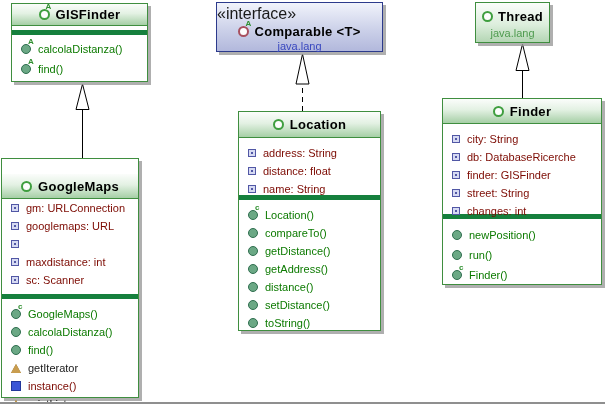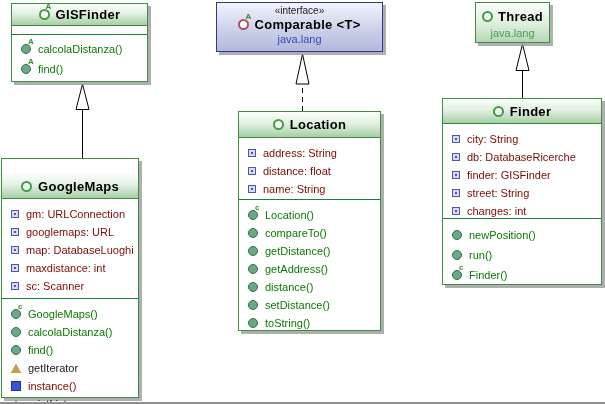--- a/index.html
+++ b/index.html
@@ -13,34 +13,34 @@
   .uml-box.iface { border-color:#2c3a8c; }
 
   .hdr { display:flex; align-items:center; justify-content:center; gap:6px;
          background:linear-gradient(180deg,#fbfdfb 0%,#e3f1e3 45%,#a6cfa6 100%);
          border-bottom:1px solid #3f8e3f; box-sizing:border-box; }
   .title { font-weight:bold; font-size:13px; color:#000; letter-spacing:.3px; }
 
   .grad-green { background:linear-gradient(180deg,#fbfdfb 0%,#ddeedd 55%,#b4d6b4 100%); }
   .grad-blue  { background:linear-gradient(180deg,#f1f3fb 0%,#ccd1e9 55%,#b2b8dc 100%); }
 
-  .sec { border-bottom:1px solid #15803d; box-sizing:border-box; padding-top:4px; }
+  .sec { border-bottom:5px solid #15803d; box-sizing:border-box; padding-top:4px; }
   .sec.last { border-bottom:none; }
   .iface-line { display:flex; align-items:center; justify-content:center; gap:5px; }
 
   .row { display:flex; align-items:center; gap:7px; padding:0 9px; height:18px;
          font-size:11px; white-space:nowrap; }
   .row.tall { height:20px; }
   .green  { color:#0c7a00; }
   .maroon { color:#7c0a02; }
   .dark   { color:#1a1a1a; }
   .pkg { text-align:center; font-size:11px; }
   .pkg.g { color:#4f9b4f; }
   .pkg.b { color:#3948bf; }
-  .stereo { font-size:10px; color:#1a1a1a; text-align:center; }
+  .stereo { font-size:16px; color:#1a1a1a; }
 
   
   .ic { position:relative; display:inline-block; flex:0 0 auto; }
   .sup { position:absolute; top:-6px; left:7px; font-size:8px; font-weight:bold;
          color:#2f8f2f; line-height:8px; font-style:normal; }
   .ring { display:block; width:7px; height:7px; border:2.5px solid #3f9e3f;
           border-radius:50%; background:#fdfdfd; }
   .ring.red { border-color:#a8505f; }
   .mcirc { display:block; width:8px; height:8px; border-radius:50%;
            background:#6ba885; border:1px solid #2f6e4f; }
@@ -131,38 +131,37 @@
     <div class="pkg g">java.lang</div>
   </div>
 
   <div class="uml-box" style="left:1px;top:158px;width:138px;height:240px;">
     <div class="hdr" style="height:25px;margin-top:15px;">
       <span class="ic">
           <i class="ring"></i>
         </span>
       <span class="title">GoogleMaps</span>
     </div>
-    <div class="sec" style="height:100px;padding-top:6px;">
+    <div class="sec" style="height:100px;padding-top:0;">
       <div class="row">
           <span class="ic">
             <i class="fsq"></i>
           </span>
           <span class="maroon">gm: URLConnection</span>
         </div>
       <div class="row">
           <span class="ic">
             <i class="fsq"></i>
           </span>
           <span class="maroon">googlemaps: URL</span>
         </div>
       <div class="row">
           <span class="ic">
             <i class="fsq"></i>
           </span>
-          <span class="maroon">map: DatabaseLuoghi</span>
         </div>
       <div class="row">
           <span class="ic">
             <i class="fsq"></i>
           </span>
           <span class="maroon">maxdistance: int</span>
         </div>
       <div class="row">
           <span class="ic">
             <i class="fsq"></i>

